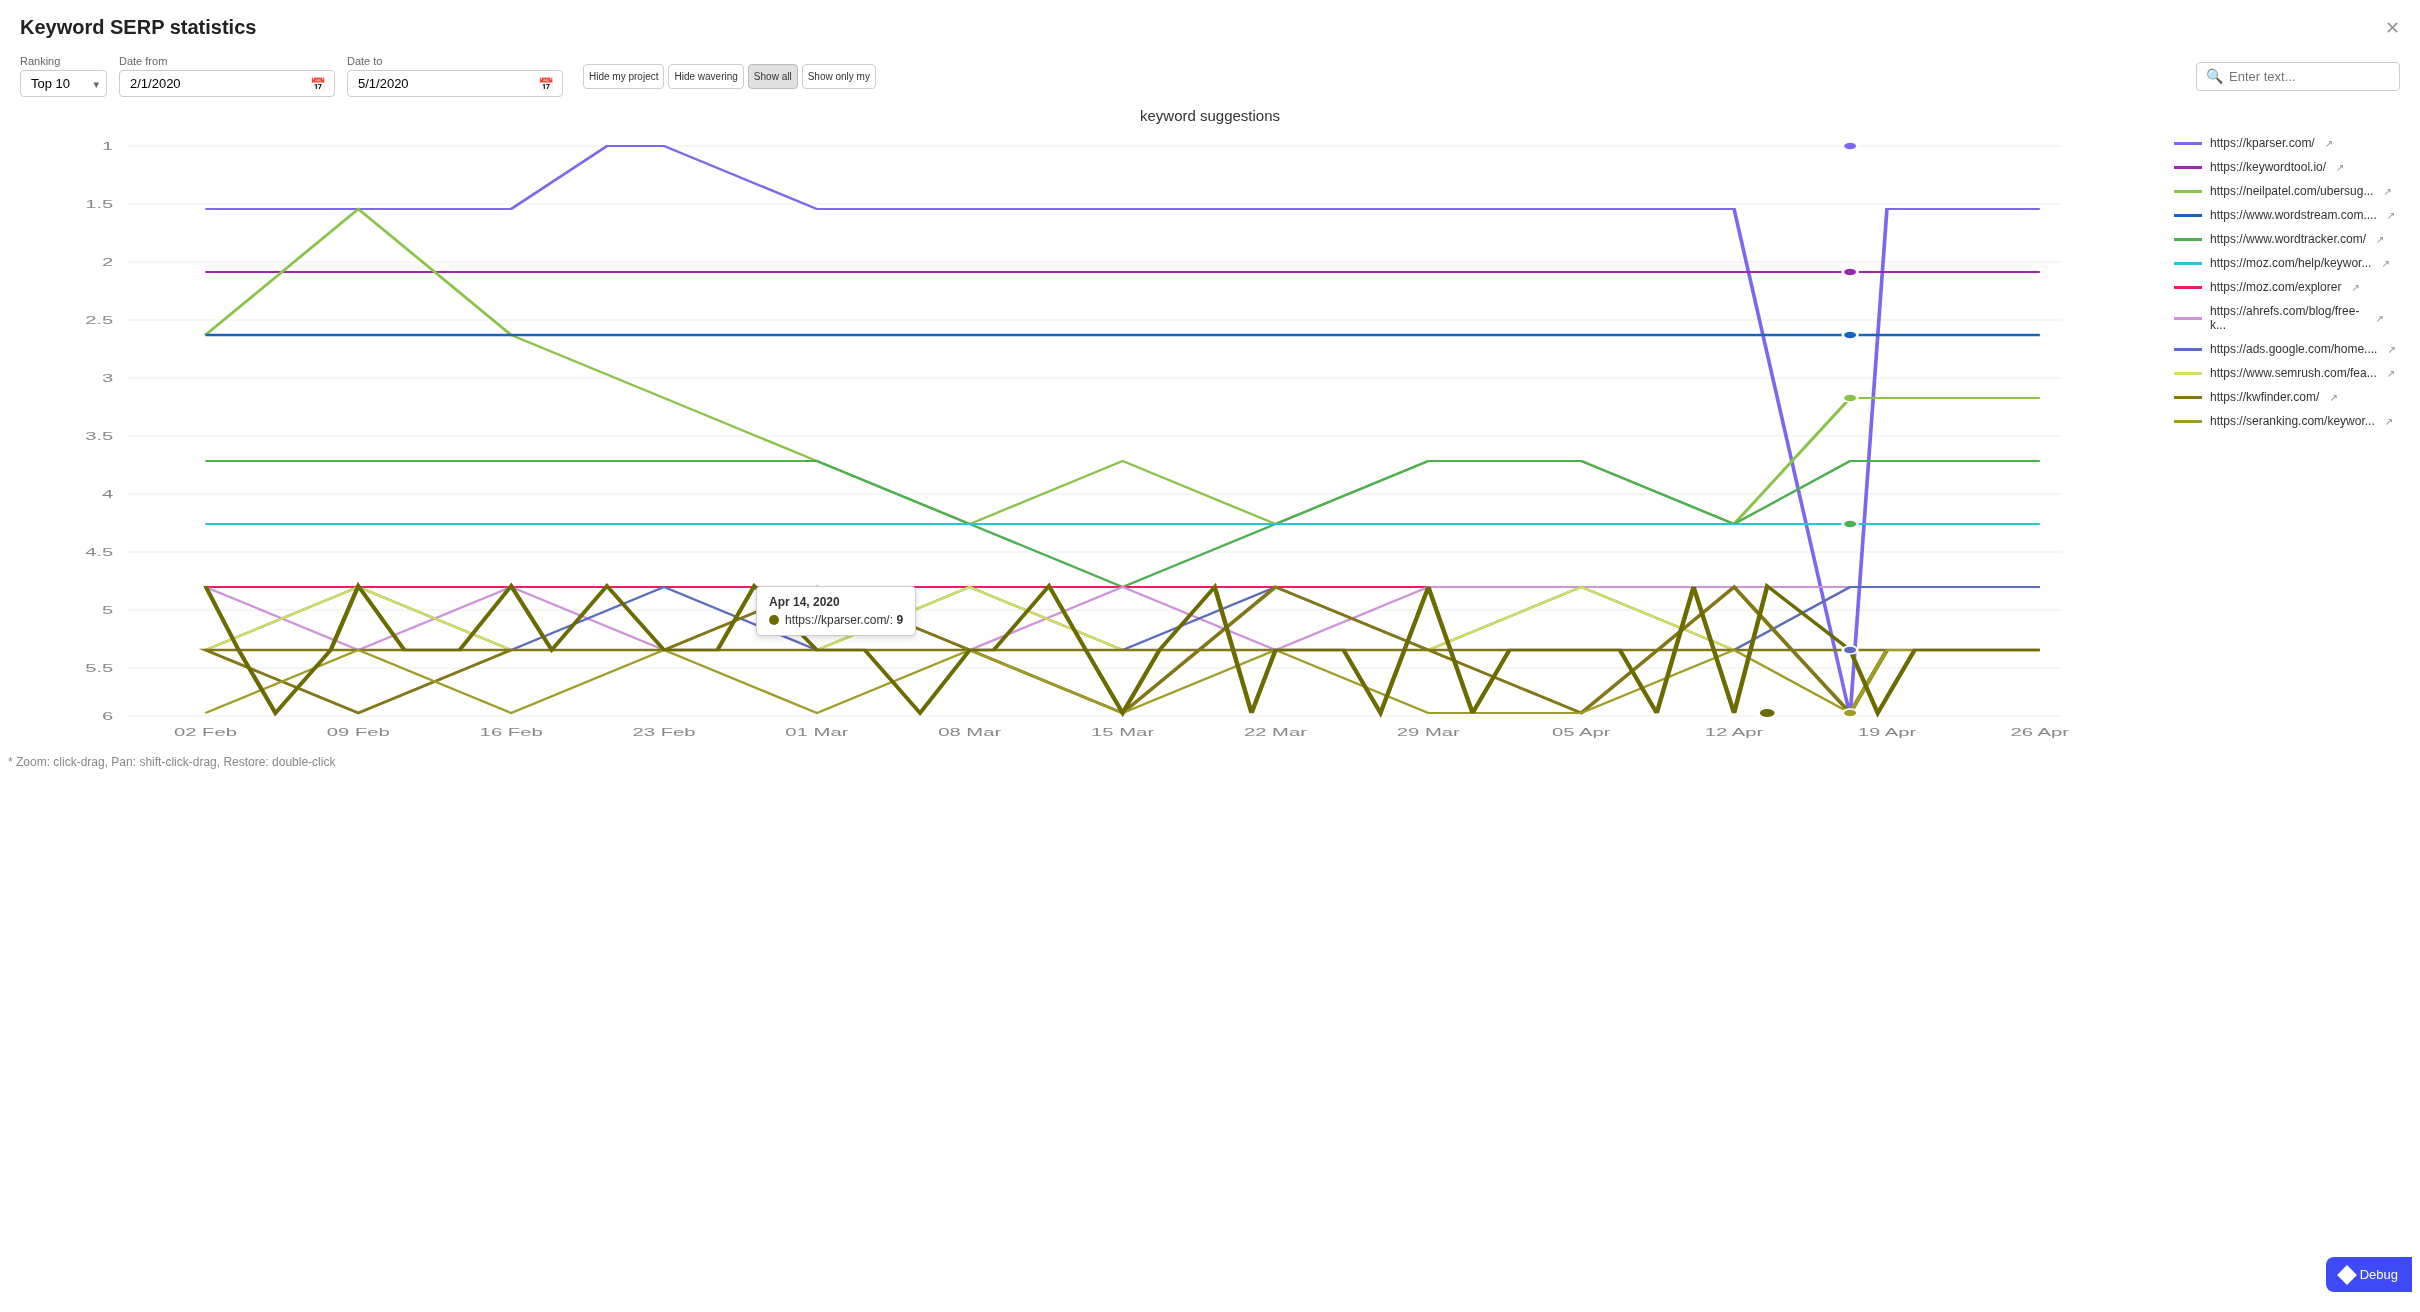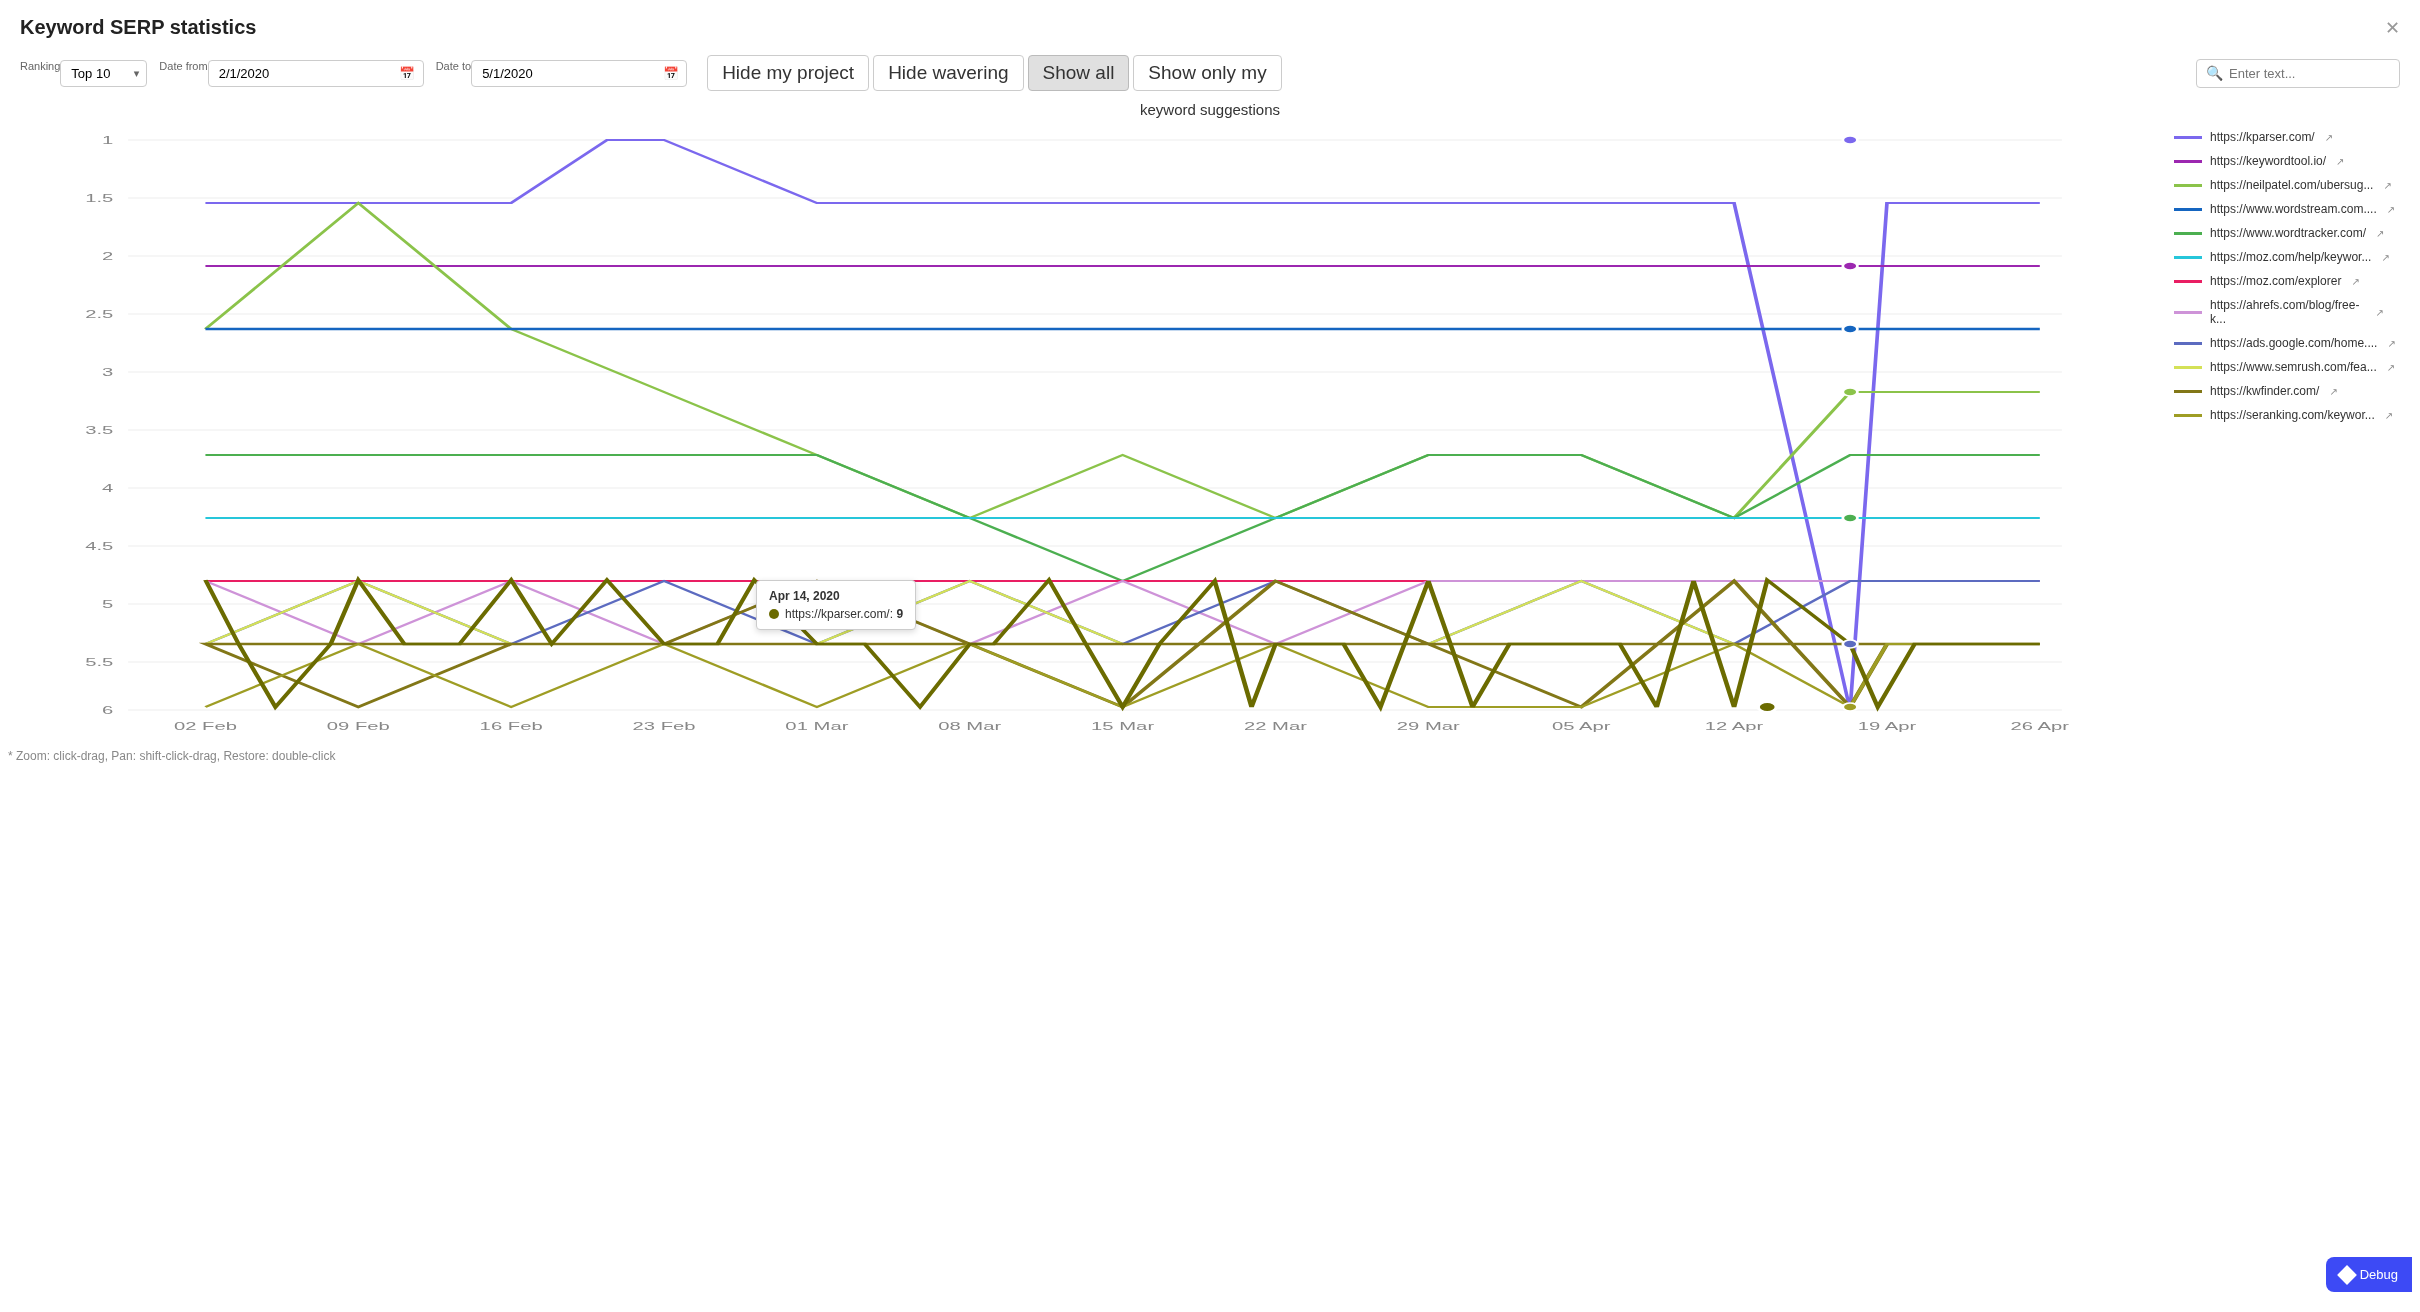--- a/index.html
+++ b/index.html
@@ -3,31 +3,31 @@
   <meta charset="utf-8">
   <style>
     * { box-sizing: border-box; margin: 0; padding: 0; }
     body { font-family: Arial, sans-serif; background: #fff; color: #333; font-size: 13px; }
     
     .header { display: flex; align-items: center; justify-content: space-between; padding: 16px 20px 10px 20px; }
     .header-title { font-size: 20px; font-weight: 600; color: #222; }
     .close-btn { background: none; border: none; font-size: 18px; cursor: pointer; color: #999; }
     
     .toolbar { display: flex; align-items: center; padding: 6px 20px 10px 20px; gap: 12px; }
-    .field-group { display: flex; flex-direction: row; }
+    .field-group { display: flex; flex-direction: column; }
     .field-label { font-size: 11px; color: #666; margin-bottom: 3px; }
     .select-input { border: 1px solid #ccc; border-radius: 4px; padding: 5px 28px 5px 10px; font-size: 13px; background: #fff; cursor: pointer; appearance: none; -webkit-appearance: none; position: relative; min-width: 80px; }
     .select-wrapper { position: relative; display: inline-block; }
     .select-wrapper::after { content: '▾'; position: absolute; right: 8px; top: 50%; transform: translateY(-50%); pointer-events: none; font-size: 11px; color: #666; }
     .date-input-wrapper { position: relative; display: inline-block; }
     .date-input { border: 1px solid #ccc; border-radius: 4px; padding: 5px 28px 5px 10px; font-size: 13px; background: #fff; min-width: 100px; }
     .cal-icon { position: absolute; right: 8px; top: 50%; transform: translateY(-50%); font-size: 13px; color: #666; pointer-events: none; }
     
     .btn-group { display: flex; gap: 4px; margin-left: 8px; }
-    .btn { border: 1px solid #ccc; background: #fff; border-radius: 4px; padding: 6px 14px; font-size: 19px; cursor: pointer; color: #333; text-align: right; }
+    .btn { border: 1px solid #ccc; background: #fff; border-radius: 4px; padding: 6px 5px; font-size: 10px; cursor: pointer; color: #333; text-align: right; }
     .btn.active { background: #e0e0e0; border-color: #bbb; font-weight: 500; }
     
     .search-wrapper { margin-left: auto; position: relative; }
     .search-input { border: 1px solid #ccc; border-radius: 4px; padding: 6px 12px 6px 32px; font-size: 13px; width: 204px; color: #999; }
     .search-icon-inner { position: absolute; left: 10px; top: 50%; transform: translateY(-50%); color: #999; font-size: 14px; }
     
     .chart-area { padding: 0 36px; position: relative; }
     .chart-title { text-align: center; font-size: 15px; font-weight: 500; color: #333; margin-bottom: 2px; }
     .chart-subtitle { text-align: center; font-size: 12px; color: #666; margin-bottom: 8px; }
     

